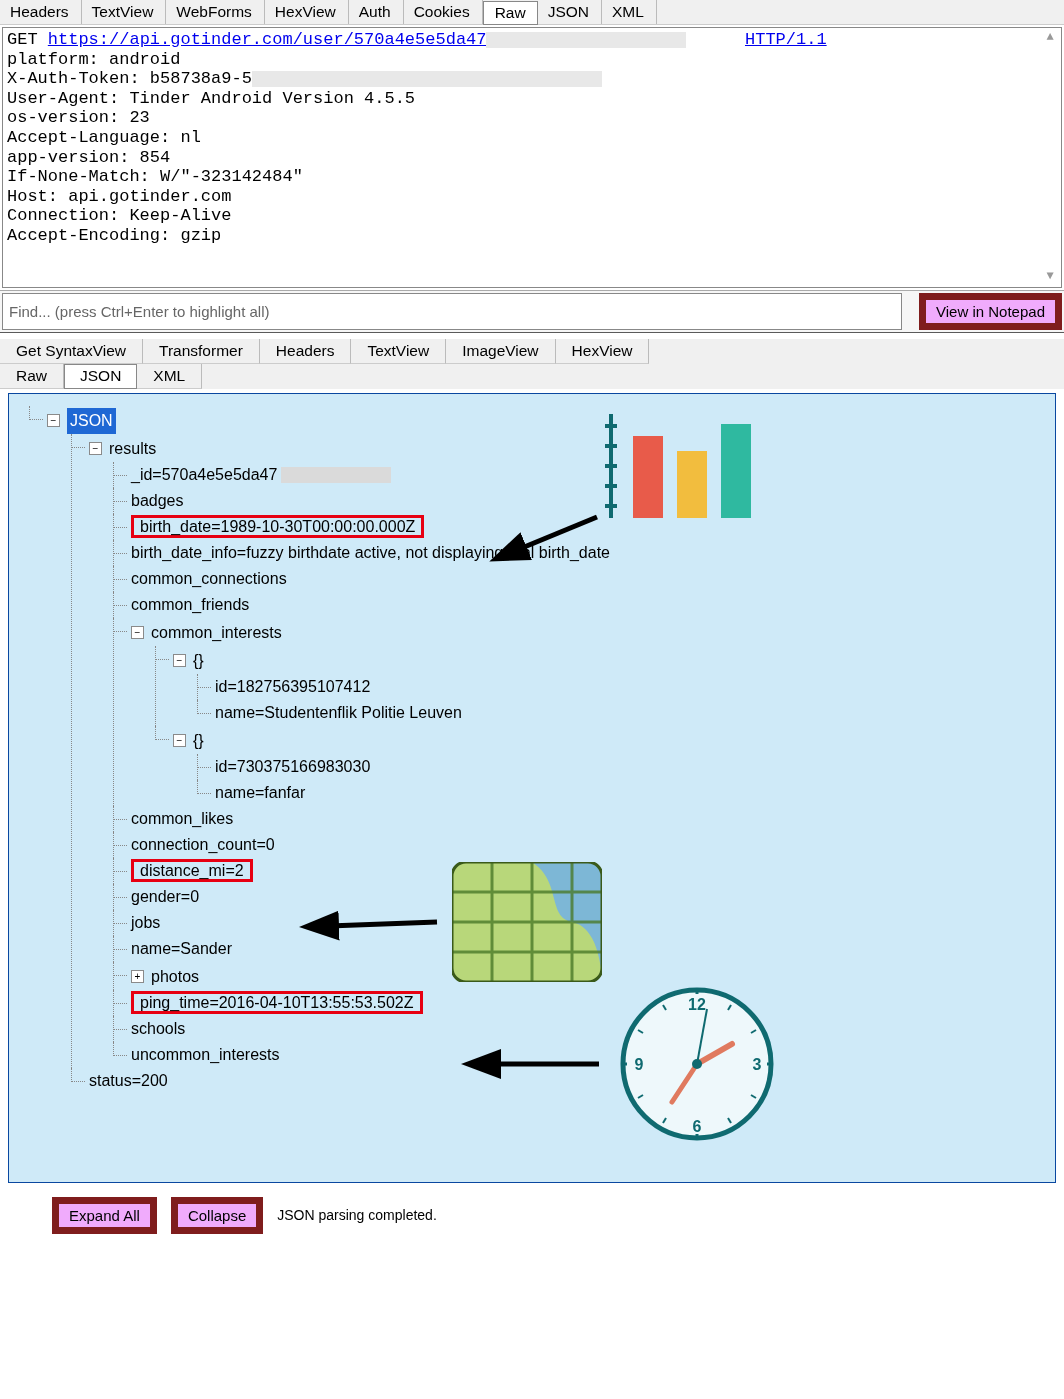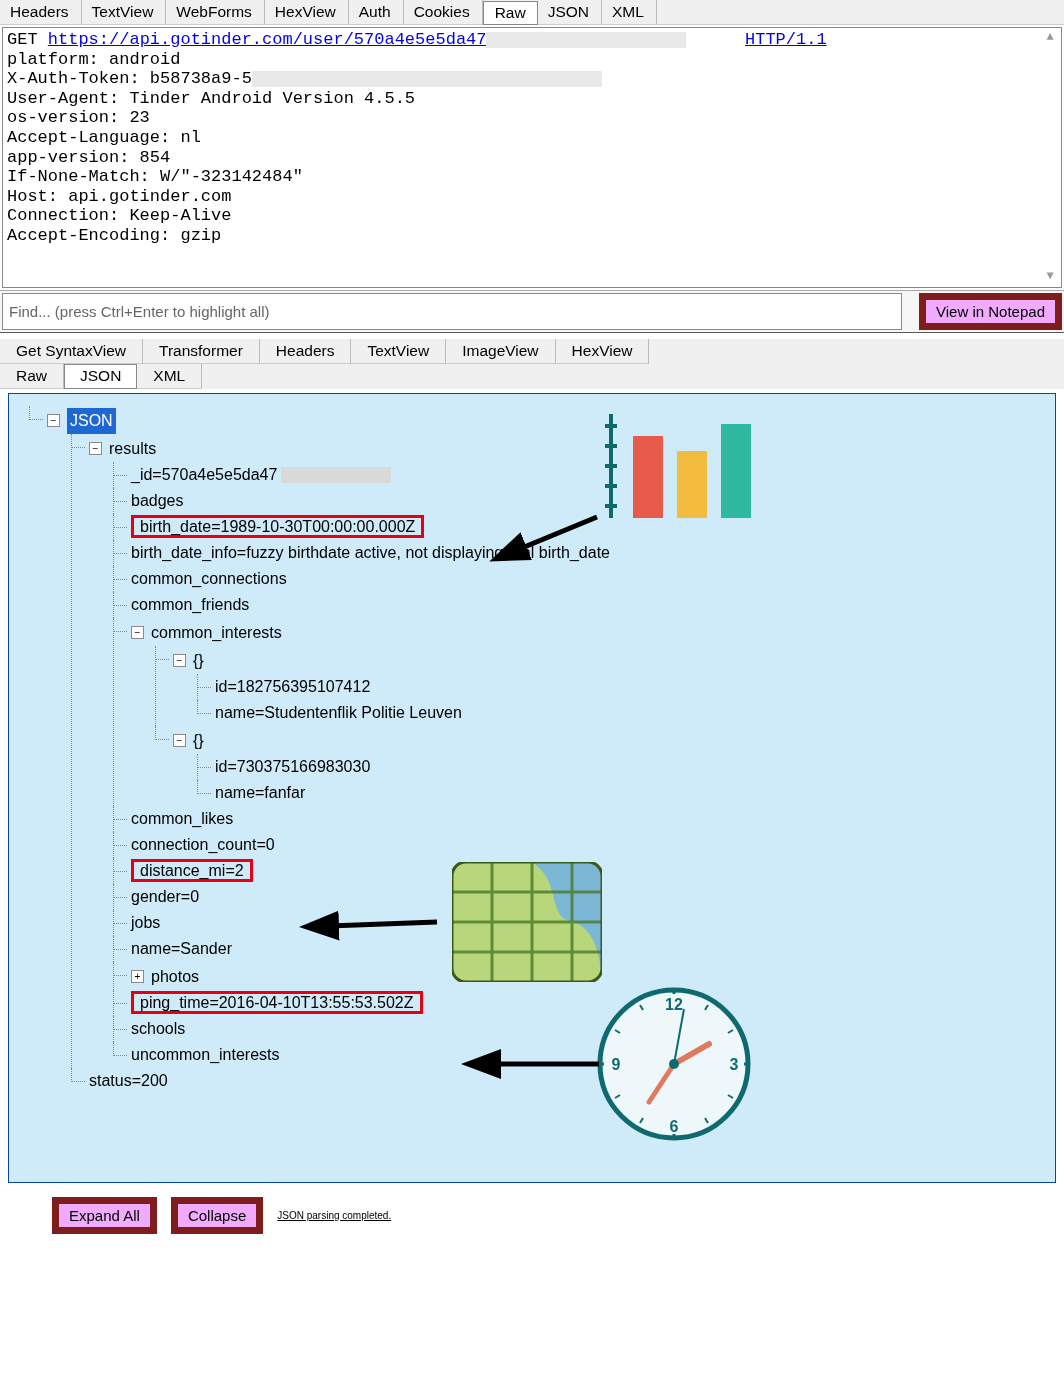--- a/index.html
+++ b/index.html
@@ -178,31 +178,31 @@
     width: 160px; height: 120px;
   }
   .arrow-svg { position:absolute; overflow: visible; }
   .map-icon {
     position: absolute;
     left: 443px; top: 468px;
     width: 150px; height: 120px;
   }
   .clock-icon {
     position: absolute;
-    left: 585px; top: 590px;
+    left: 608px; top: 590px;
     width: 160px; height: 160px;
   }
   .bottom-bar {
     display: flex;
     align-items: center;
     gap: 14px;
     padding: 6px 8px 10px 8px;
     margin-left: 44px;
   }
-  .status-text { font-size: 10px; text-decoration: underline; }
+  .status-text { font-size: 14px; }
 </style>
 </head>
 <body>
 
 <div class="tabstrip">
   <div class="tab">Headers</div>
   <div class="tab">TextView</div>
   <div class="tab">WebForms</div>
   <div class="tab">HexView</div>
   <div class="tab">Auth</div>

